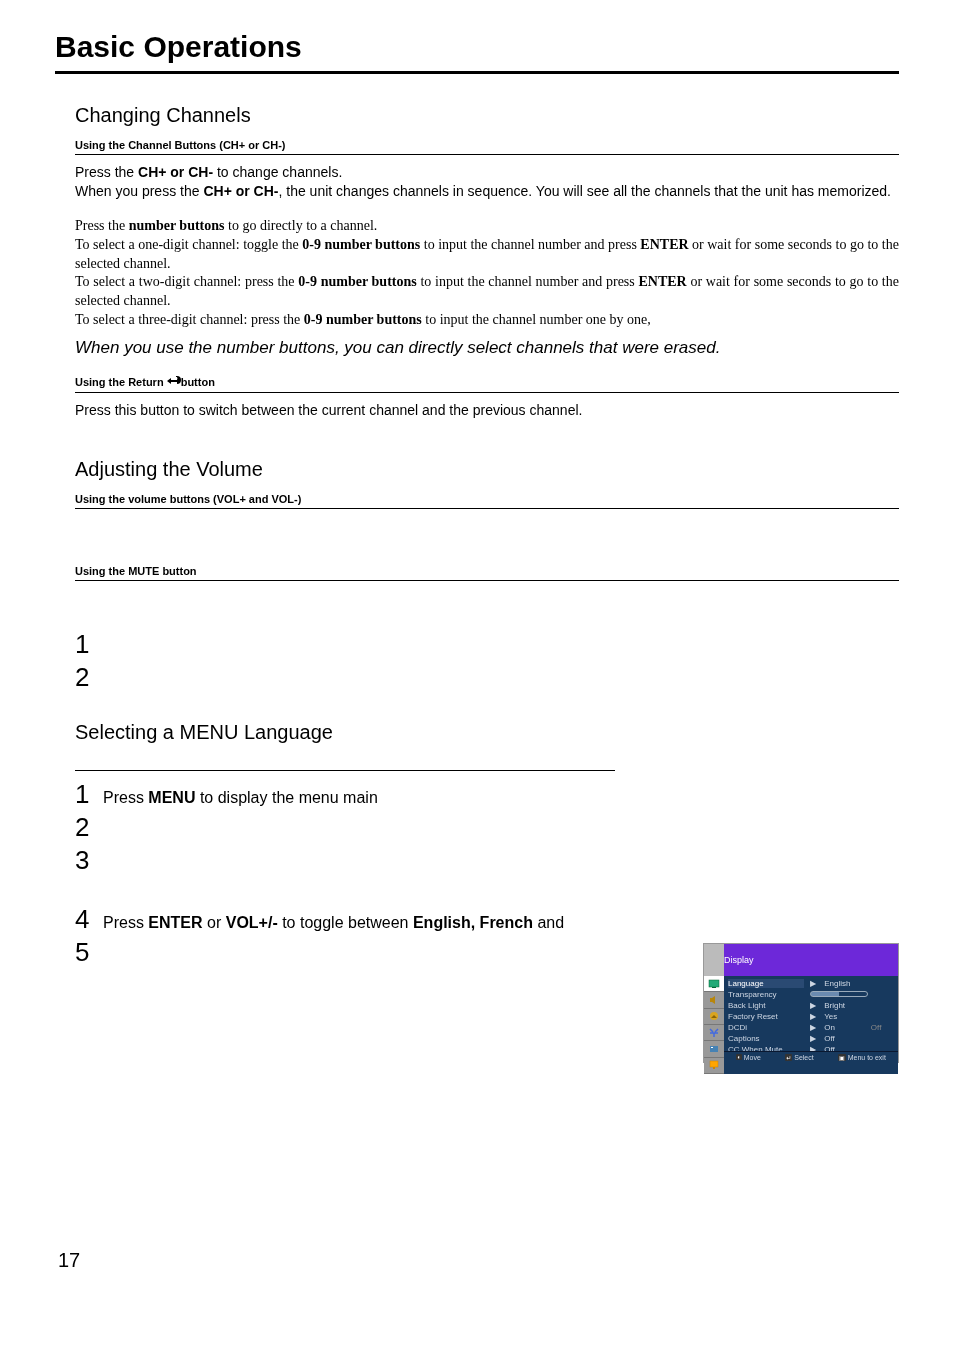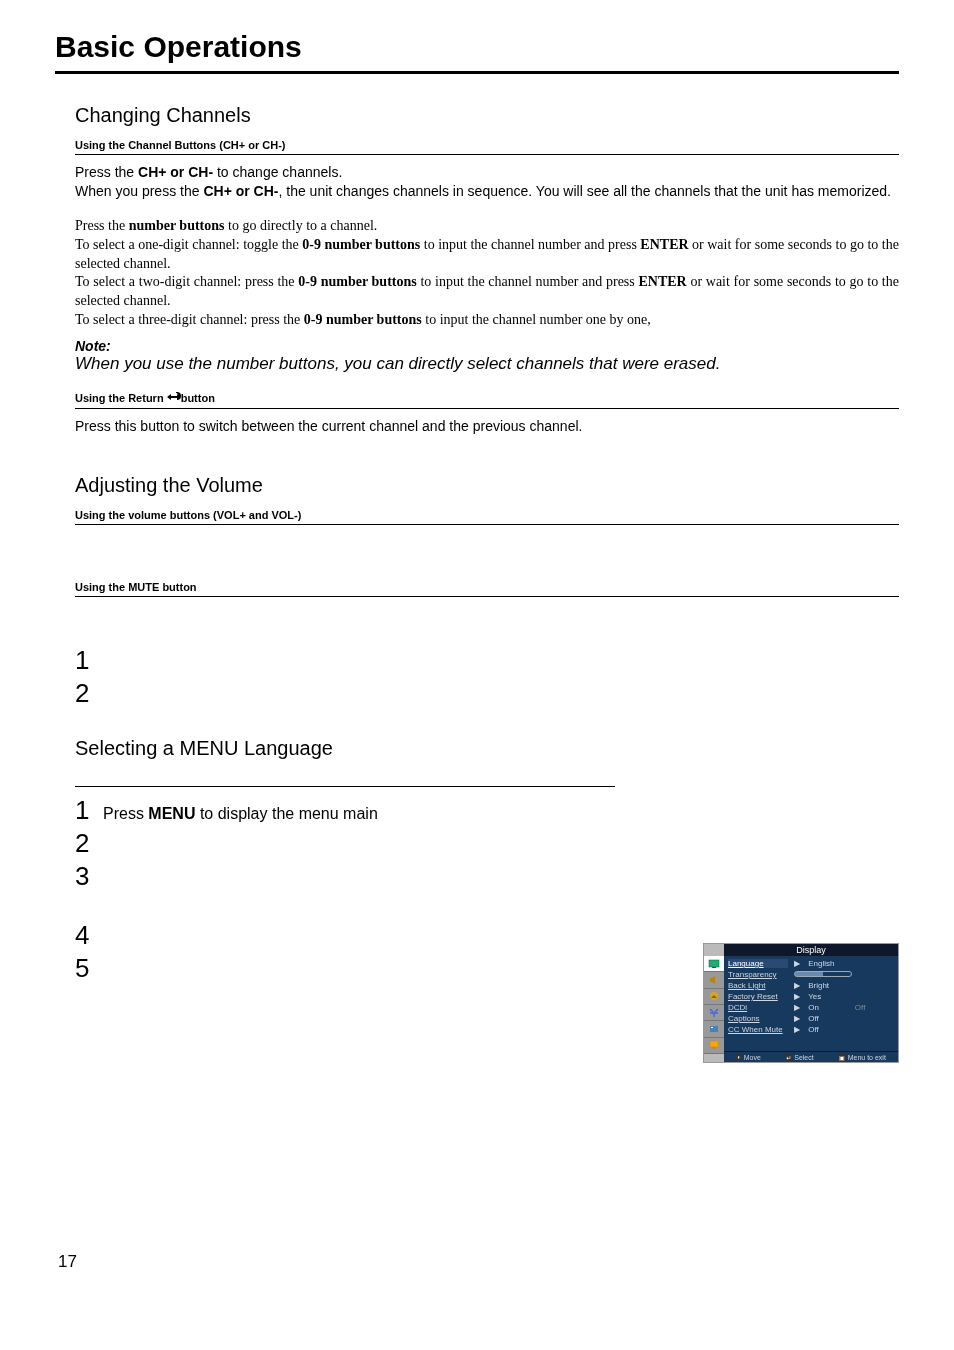--- a/index.html
+++ b/index.html
@@ -76,40 +76,40 @@
     display: inline-block;
   }
   .row-text {
     font-size: 16px;
     padding-left: 2px;
   }
   .page-num {
     position: absolute;
     bottom: 78px;
     left: 58px;
-    font-size: 17px;
+    font-size: 20px;
   }
   
   .osd {
     position: absolute;
     right: 55px;
     top: 943px;
     width: 196px;
     height: 120px;
     border: 1px solid #999;
     background: #bbb;
     font-family: Arial, sans-serif;
     font-size: 8px;
     color: #fff;
   }
   .osd-title {
-    background: #0f172a;
-    text-align: center;
+    background: #6d28d9;
+    text-align: left;
     font-size: 9px;
-    padding: 1px 0;
+    padding: 11px 0;
     margin-left: 20px;
   }
   .osd-body {
     display: flex;
     height: 98px;
   }
   .osd-icons {
     width: 20px;
     background: #999;
     display: flex;
@@ -127,21 +127,21 @@
   .osd-main {
     flex: 1;
     background: #17395e;
     padding: 2px 4px 0 4px;
   }
   .osd-row {
     display: flex;
     gap: 6px;
     padding: 1px 0;
   }
-  .osd-label { width: 60px; color: #cdd6e3; text-decoration: underline; }
+  .osd-label { width: 76px; color: #cdd6e3; }
   .osd-val { color: #cdd6e3; }
   .osd-arrow { color: #cdd6e3; margin-right: 2px; }
   .osd-row.sel .osd-label { background: #2a4a73; color: #fff; }
   .osd-slider {
     width: 58px; height: 6px; border: 1px solid #9ab;
     border-radius: 3px; margin-top: 1px;
     background: linear-gradient(to right, #6a8ab0 50%, transparent 50%);
   }
   .osd-off { color: #888; margin-left: 30px; }
   .osd-footer {
@@ -177,21 +177,20 @@
     <span>When you press the </span><b>CH+ or CH-</b><span>, the unit changes channels in sequence. You will see all the channels that the unit has memorized.</span>
   </div>
 
   <div class="body-text" style="margin-bottom:8px;font-family:Liberation Serif, serif;">
     <span>Press the </span><b>number buttons</b><span> to go directly to a channel.</span><br>
     <span>To select a one-digit channel: toggle the </span><b>0-9 number buttons</b><span> to input the channel number and press </span><b>ENTER</b><span> or wait for some seconds to go to the selected channel.</span><br>
     <span>To select a two-digit channel: press the </span><b>0-9 number buttons</b><span> to input the channel number and press </span><b>ENTER</b><span> or wait for some seconds to go to the selected channel.</span><br>
     <span>To select a three-digit channel:  press the </span><b>0-9 number buttons</b><span> to input the channel number one by one,</span>
   </div>
 
-  <div class="note-head">Note:</div>
   <div class="note-body">When you use the number buttons, you can directly select channels  that  were erased.</div>
 
   <div class="sub-heading">
     <span>Using the Return   </span><span style="display:inline-block;vertical-align:middle;position:relative;top:-1px;">
       <svg width="14" height="10" viewBox="0 0 14 10">
           <path d="M0 5 L4 2 L4 4 L10 4 A3 3 0 0 0 10 1 L9 1 L9 0 L10 0 A4 4 0 0 1 10 8 L10 6 L4 6 L4 8 Z" fill="#000"></path>
         </svg>
     </span><span>button</span>
   </div>
   <div class="body-text mb-big">Press this button to switch between the current channel and the  previous channel.</div>
@@ -220,20 +219,23 @@
     </span>
   </div>
   <div class="numbered-row">
     <span class="big-num">2</span>
   </div>
   <div class="numbered-row" style="margin-bottom:28px;">
     <span class="big-num">3</span>
   </div>
   <div class="numbered-row">
     <span class="big-num">4</span>
+    <span class="row-text">
+      <span>Press </span><b>ENTER</b><span> or </span><b>VOL+/-</b><span> to toggle between </span><b>English, French</b><span> and</span>
+    </span>
   </div>
   <div class="numbered-row">
     <span class="big-num">5</span>
   </div>
 
 </div>
 
 <div class="osd">
   <div class="osd-title">Display</div>
   <div class="osd-body">

